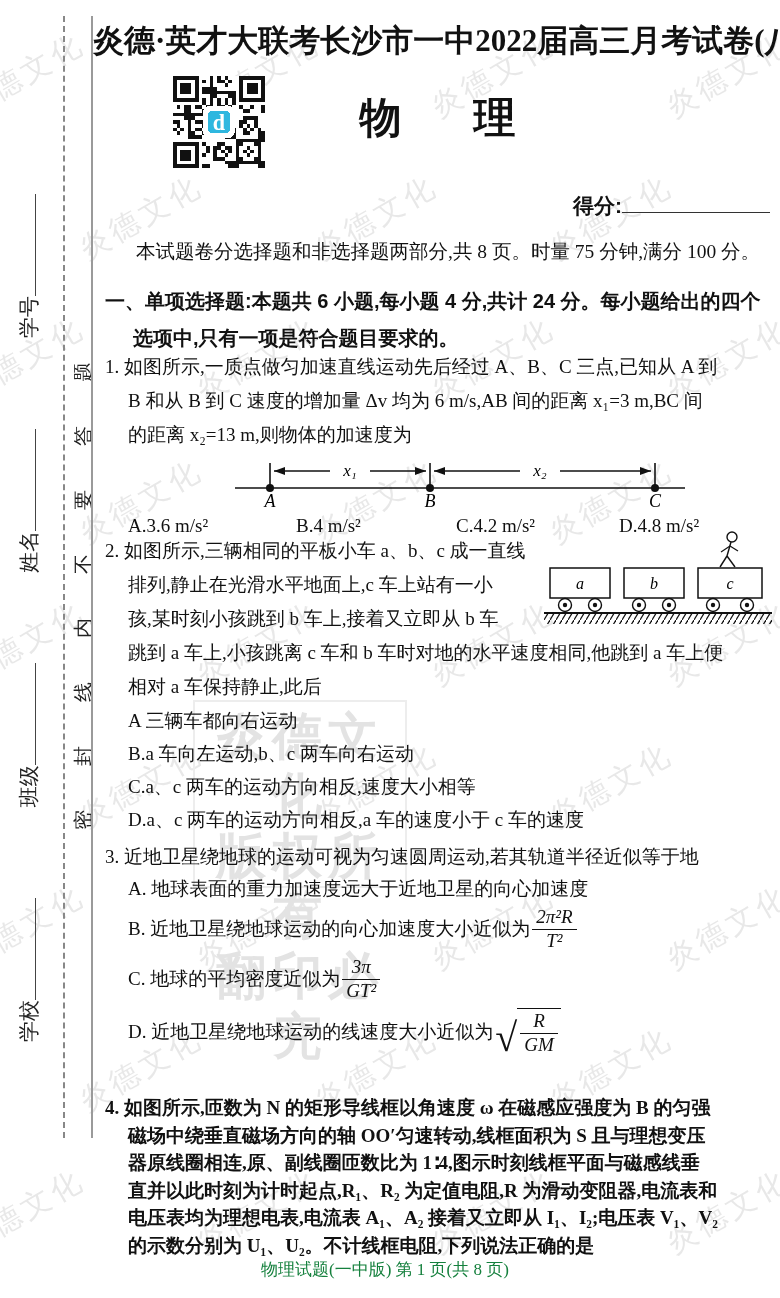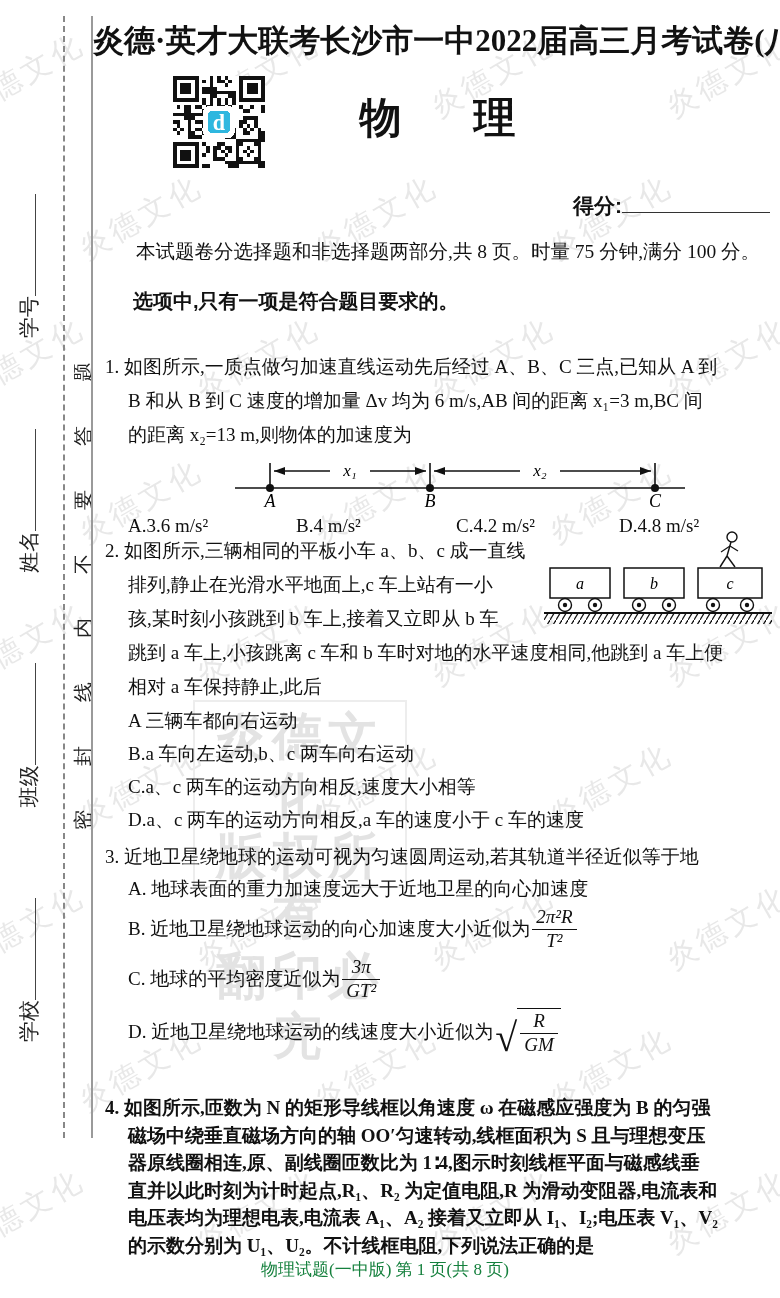--- a/index.html
+++ b/index.html
@@ -388,20 +388,21 @@
   </div>
 
   <div class="score-row">
     <span>得分:</span>
     <span class="blank"></span>
   </div>
 
   <div class="intro">本试题卷分选择题和非选择题两部分,共 8 页。时量 75 分钟,满分 100 分。</div>
 
   <div class="sec-head">
+    <div class="l1">一、单项选择题:本题共 6 小题,每小题 4 分,共计 24 分。每小题给出的四个</div>
     <div class="l2">选项中,只有一项是符合题目要求的。</div>
   </div>
 
   <div class="qblock" id="q1">
     <div class="q-line">1. 如图所示,一质点做匀加速直线运动先后经过 A、B、C 三点,已知从 A 到</div>
     <div class="q-line q-cont">B 和从 B 到 C 速度的增加量 Δv 均为 6 m/s,AB 间的距离 x₁=3 m,BC 间</div>
     <div class="q-line q-cont">的距离 x₂=13 m,则物体的加速度为</div>
 
     <svg class="diagram1" width="470" height="54" viewBox="0 0 470 54">
       <line x1="10" y1="32" x2="460" y2="32" stroke="#111" stroke-width="1.6"></line>

